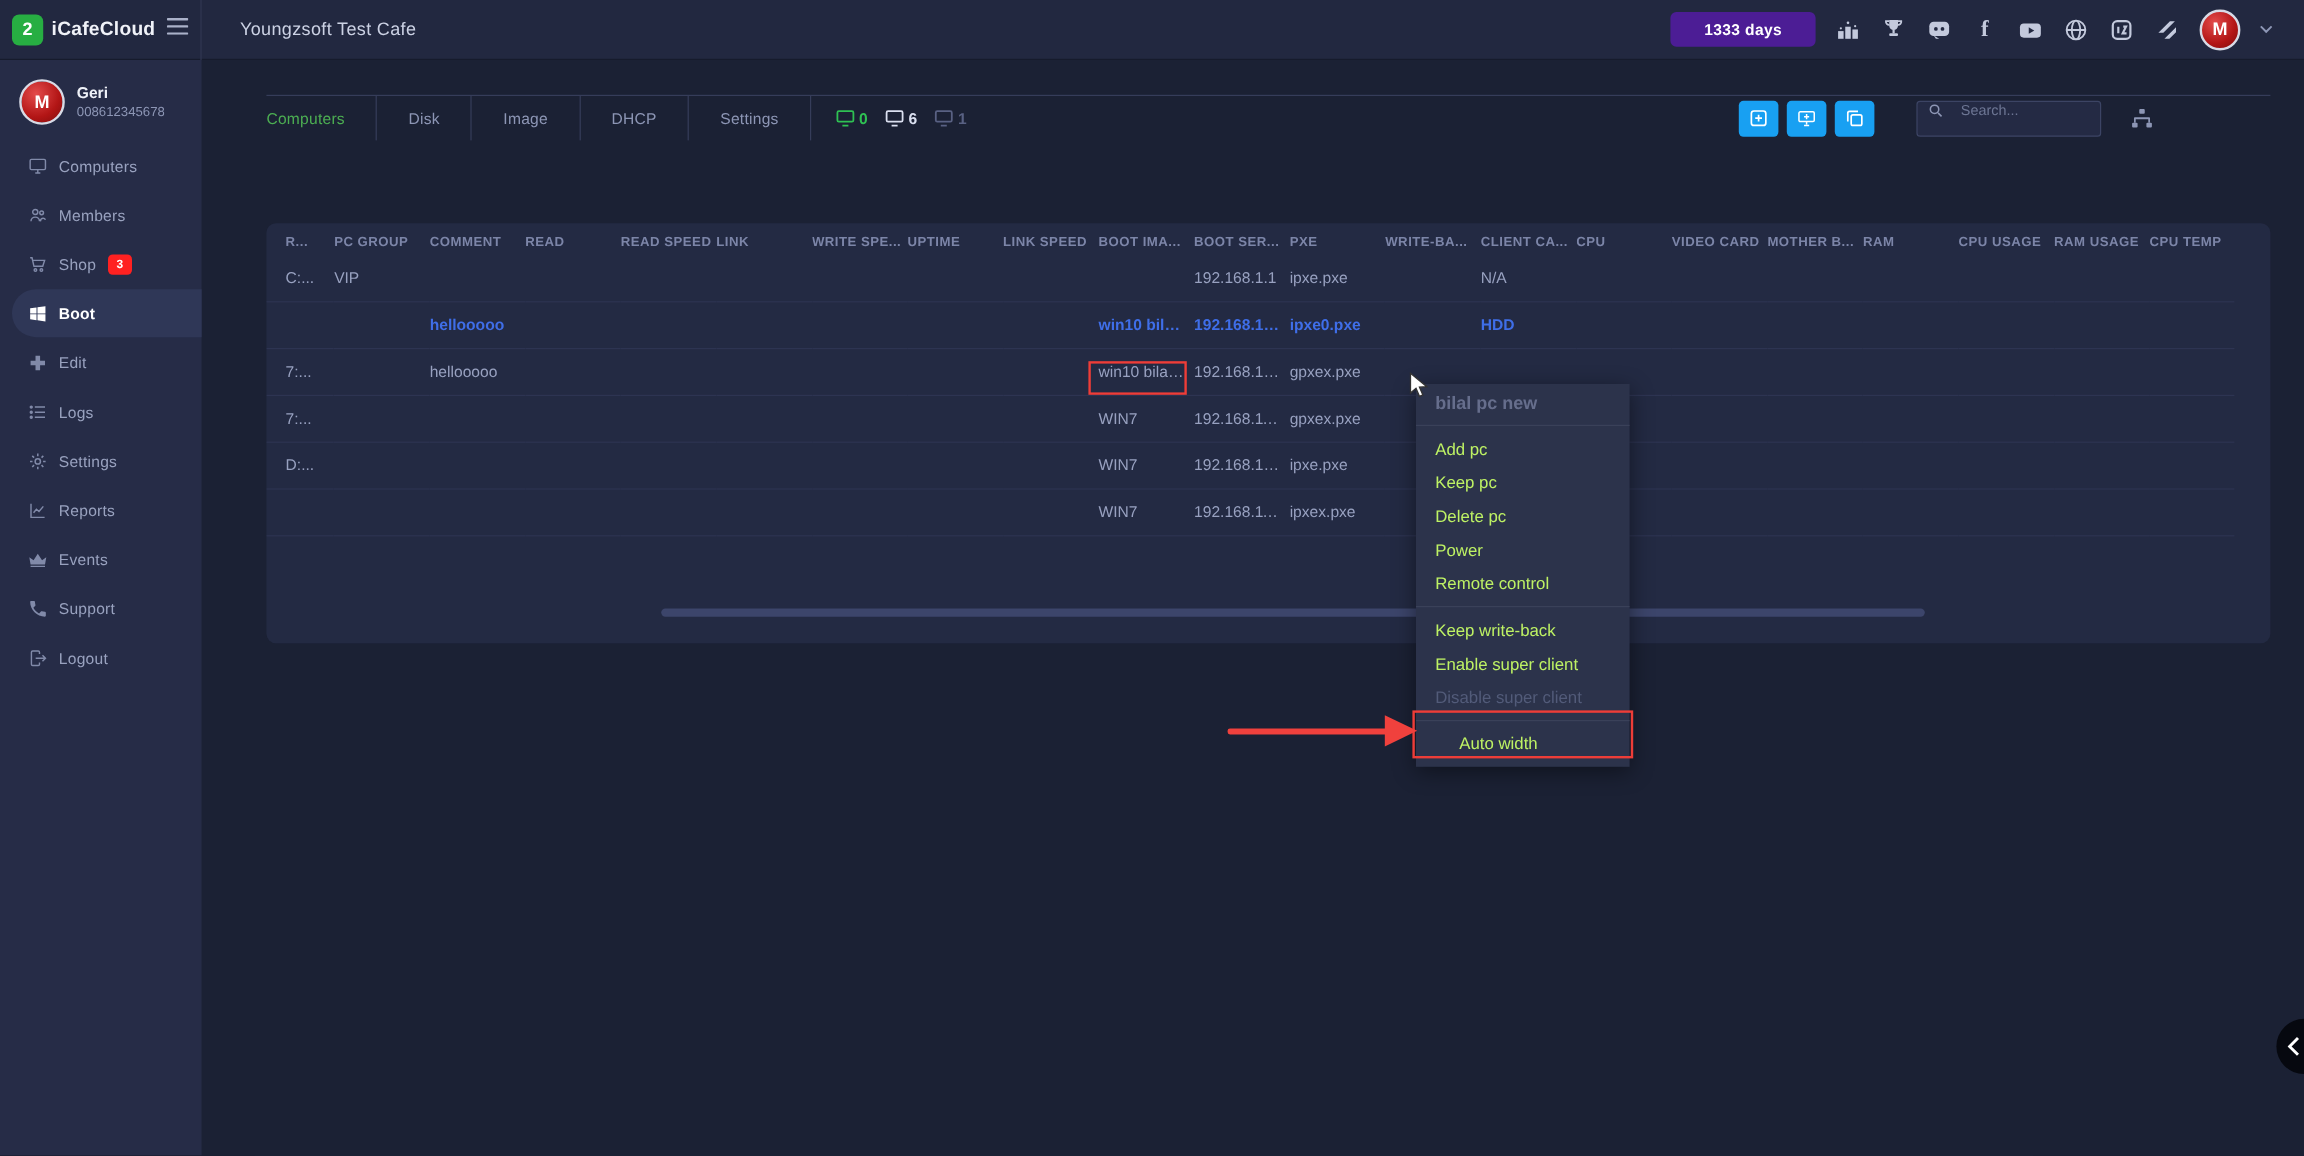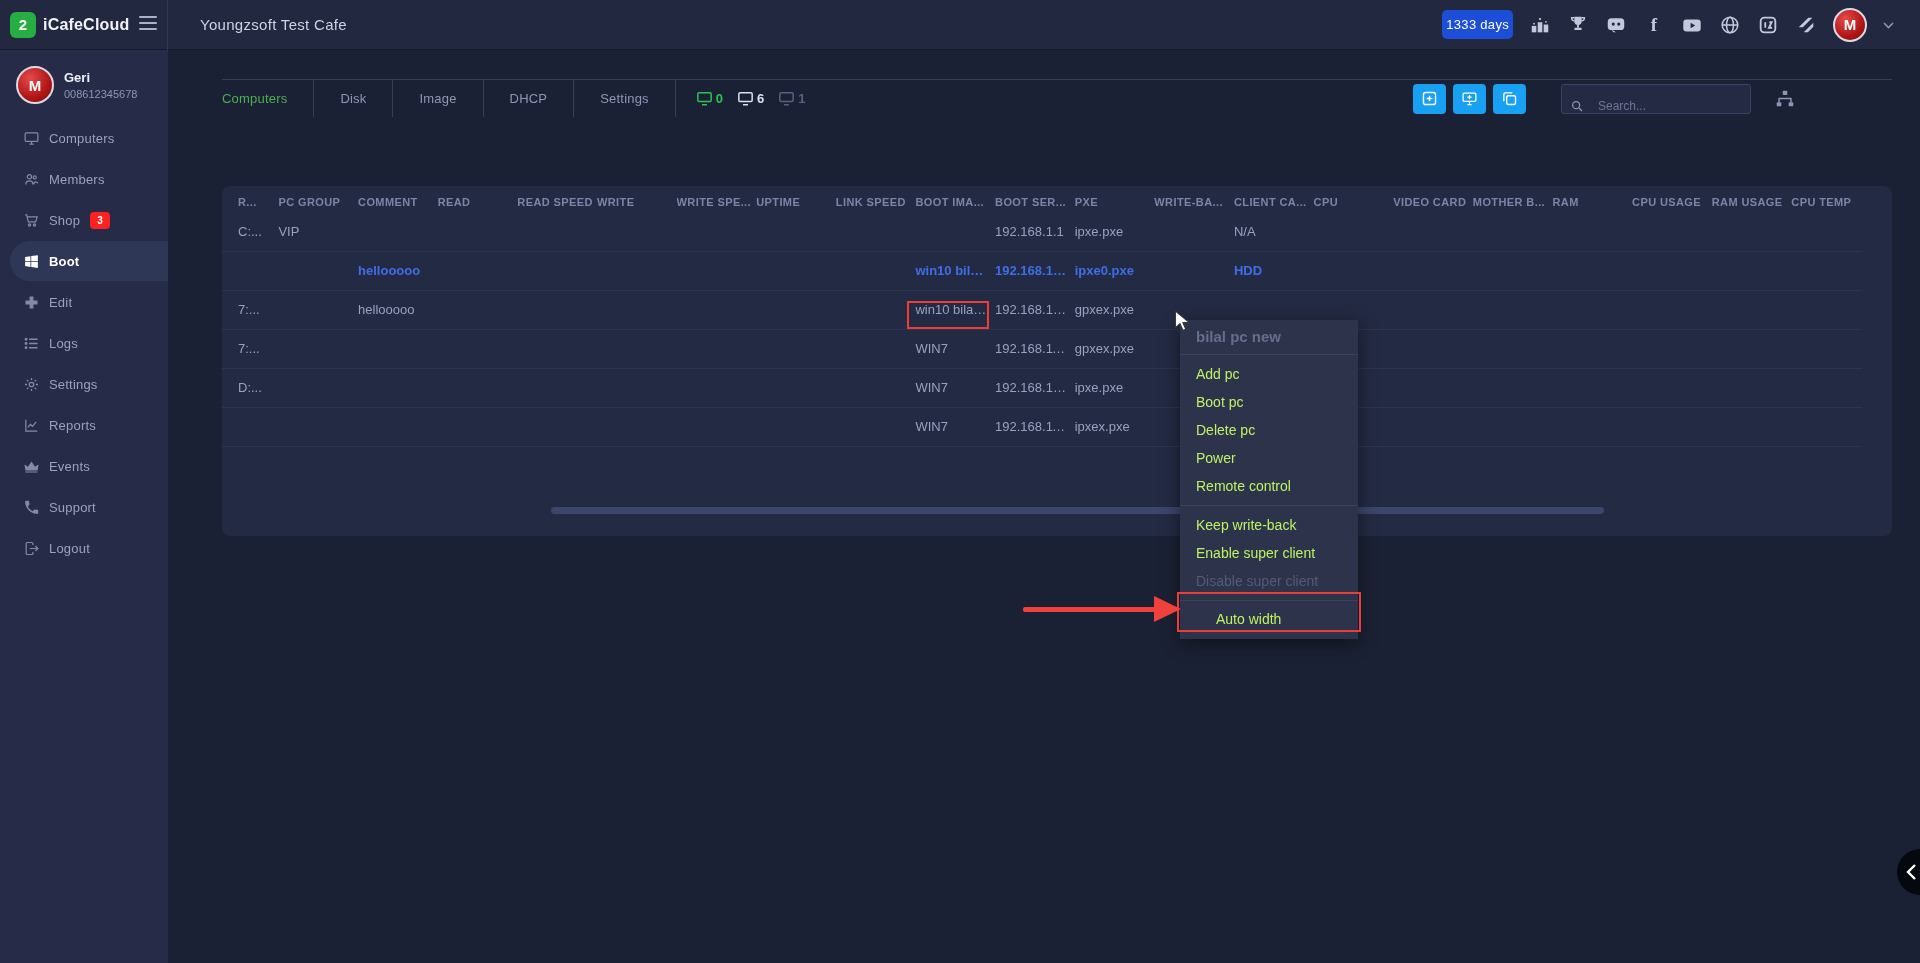--- a/index.html
+++ b/index.html
@@ -11,22 +11,22 @@
   .topbar { position:absolute; left:0; top:0; width:1920px; height:50px;
             background:#222840; border-bottom:1px solid #161b2c; display:flex; align-items:center; z-index:6; }
   .topbar-left { width:168px; height:50px; display:flex; align-items:center; padding:0 10px;
                  border-right:1px solid #303752; flex:0 0 auto; }
   .logo-glyph { width:26px; height:26px; border-radius:6px; background:#27ae42; color:#fff;
                 font-weight:bold; font-size:15px; display:flex; align-items:center; justify-content:center; }
   .brand-text { color:#f0f2f8; font-size:16px; font-weight:bold; margin-left:7px; letter-spacing:.2px; }
   .hamburger { margin-left:auto; color:#aab1c9; cursor:pointer; }
   .cafe-title { color:#ccd2e4; font-size:15px; margin-left:32px; letter-spacing:.3px; }
   .topbar-right { margin-left:auto; display:flex; align-items:center; gap:16px; padding-right:26px; }
-  .days-badge { background:#1d4ed8; color:#fff; font-size:13px; font-weight:normal;
-                padding:7px 4px; border-radius:5px; letter-spacing:.3px; }
+  .days-badge { background:#4c1d95; color:#fff; font-size:13px; font-weight:bold;
+                padding:7px 28px; border-radius:5px; letter-spacing:.3px; }
   .tb-icon { width:22px; height:22px; color:#c3c9dc; display:inline-flex; align-items:center; justify-content:center; }
   .fb-f { color:#c3c9dc; font-weight:bold; font-size:19px; font-family:"Liberation Serif",serif; }
   .avatar { width:34px; height:34px; border-radius:50%;
             background:radial-gradient(circle at 35% 30%, #e34b4b 0%, #b21515 60%, #7e0d0d 100%);
             border:2px solid #d8dbe6; color:#fff; font-weight:bold; font-size:15px;
             display:flex; align-items:center; justify-content:center; }
   .caret { color:#8d96b5; font-size:11px; }
 
   
   .sidebar { position:absolute; left:0; top:50px; width:168px; height:913px; background:#262c47; z-index:5; }
@@ -56,22 +56,22 @@
   .pc-counts { display:flex; align-items:center; gap:14px; margin-left:20px; }
   .pcc { display:flex; align-items:center; gap:3px; font-size:13px; font-weight:bold; }
   .pcc svg { width:17px; height:15px; }
   .pcc.online { color:#2fc153; } .pcc.online svg { color:#2fc153; }
   .pcc.all { color:#dbe0f0; } .pcc.all svg { color:#dbe0f0; }
   .pcc.off { color:#596183; } .pcc.off svg { color:#596183; }
   .toolbar-right { margin-left:auto; margin-right:96px; display:flex; align-items:center; gap:7px; }
   .blue-btn { width:33px; height:30px; border-radius:4px; background:#18a0f2; border:none; cursor:pointer;
               display:flex; align-items:center; justify-content:center; color:#fff; }
   .blue-btn svg { width:17px; height:17px; }
-  .search-box { width:190px; height:30px; margin-left:28px; background:#242a44; border:1px solid #3c4464;
-                border-radius:3px; display:flex; align-items:flex-end; padding:0 8px; }
+  .search-box { width:154px; height:30px; margin-left:28px; background:#242a44; border:1px solid #3c4464;
+                border-radius:3px; display:flex; align-items:flex-start; padding:0 8px; }
   .search-box svg { width:14px; height:14px; color:#8d96b5; flex:0 0 auto; }
   .search-box input { flex:1; margin-left:14px; background:transparent; border:none; outline:none;
                       color:#c6cce0; font-size:12px; width:100%;
                       font-family:"Liberation Sans",sans-serif; }
   .search-box input::placeholder { color:#6d7694; }
   .sitemap-btn { margin-left:16px; width:22px; height:22px; color:#8d96b5; cursor:pointer; }
 
   
   .card { position:absolute; left:222px; top:186px; width:1670px; height:350px; background:#232a43;
           border-radius:8px; overflow:hidden; z-index:1; }
@@ -370,21 +370,21 @@
           <col style="width: 79px;">
           <col style="width: 70px;">
         </colgroup>
         <thead>
           <tr>
             <th>R...</th>
             <th>PC GROUP</th>
             <th>COMMENT</th>
             <th>READ</th>
             <th>READ SPEED</th>
-            <th>WRITE</th>
+            <th>LINK</th>
             <th>WRITE SPE...</th>
             <th>UPTIME</th>
             <th>LINK SPEED</th>
             <th>BOOT IMA...</th>
             <th>BOOT SER...</th>
             <th>PXE</th>
             <th>WRITE-BA...</th>
             <th>CLIENT CA...</th>
             <th>CPU</th>
             <th>VIDEO CARD</th>
@@ -539,21 +539,21 @@
     <div class="scroll-thumb"></div>
   </div>
 
   <div class="red-cell-box"></div>
 
   <div class="ctx">
     <div class="ctx-header">bilal pc new</div>
     <div class="ctx-sep"></div>
     <div class="ctx-pad"></div>
     <div class="ctx-item">Add pc</div>
-    <div class="ctx-item">Boot pc</div>
+    <div class="ctx-item">Keep pc</div>
     <div class="ctx-item">Delete pc</div>
     <div class="ctx-item">Power</div>
     <div class="ctx-item">Remote control</div>
     <div class="ctx-pad"></div>
     <div class="ctx-sep"></div>
     <div class="ctx-pad"></div>
     <div class="ctx-item">Keep write-back</div>
     <div class="ctx-item">Enable super client</div>
     <div class="ctx-item disabled">Disable super client</div>
     <div class="ctx-pad"></div>

